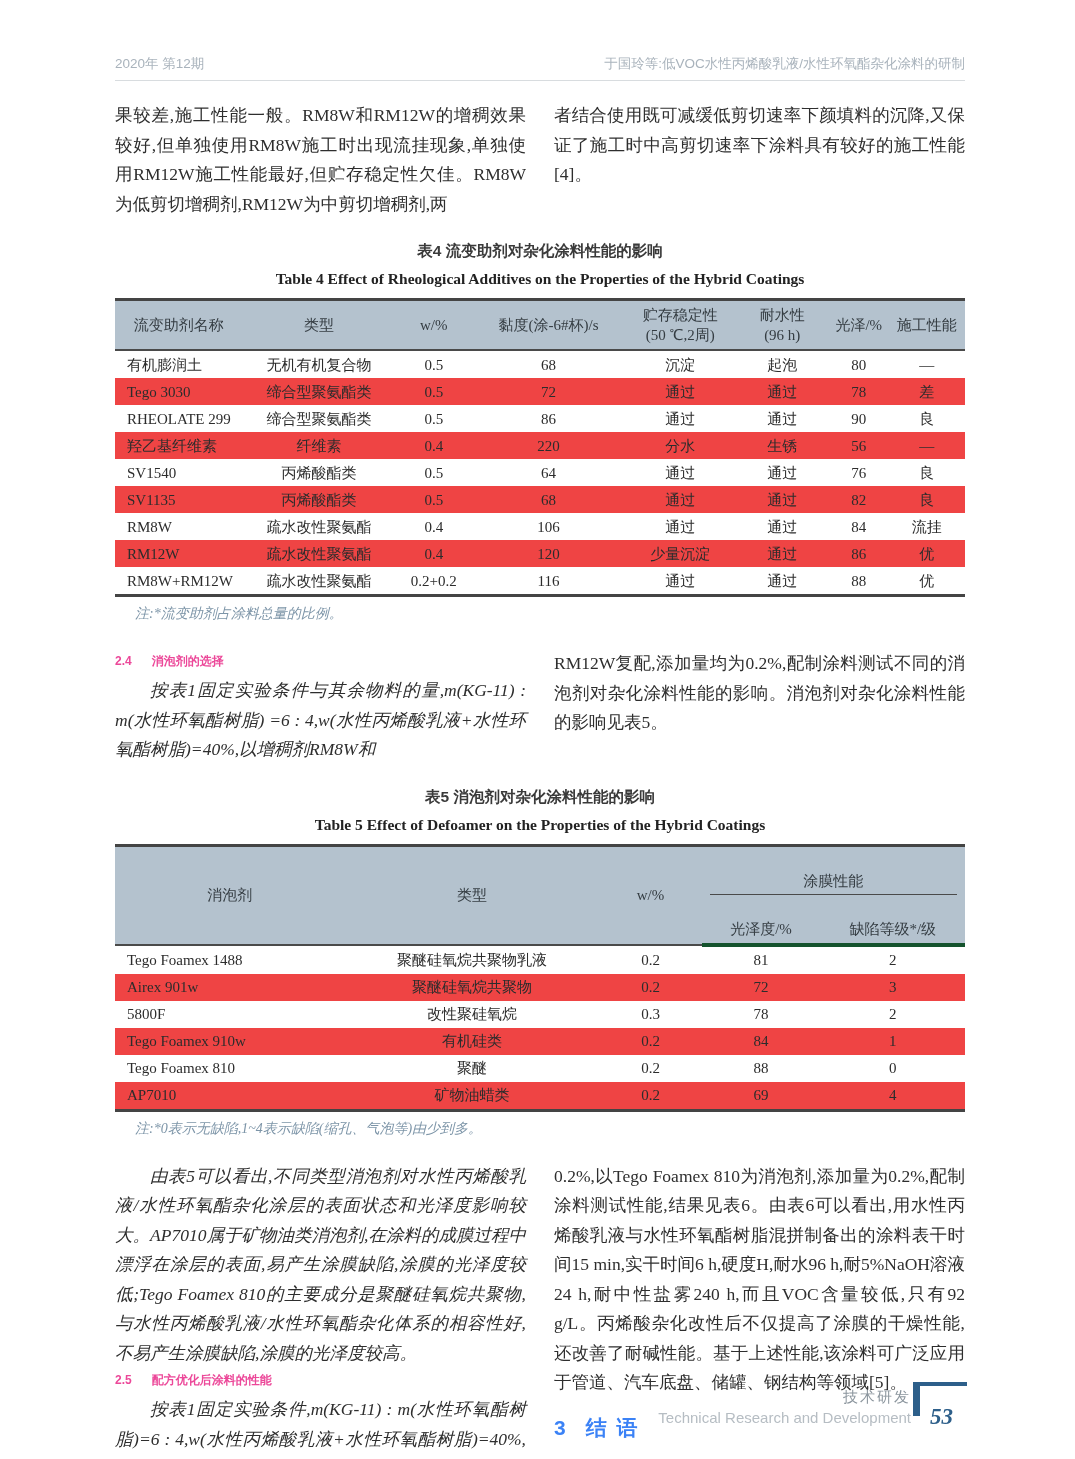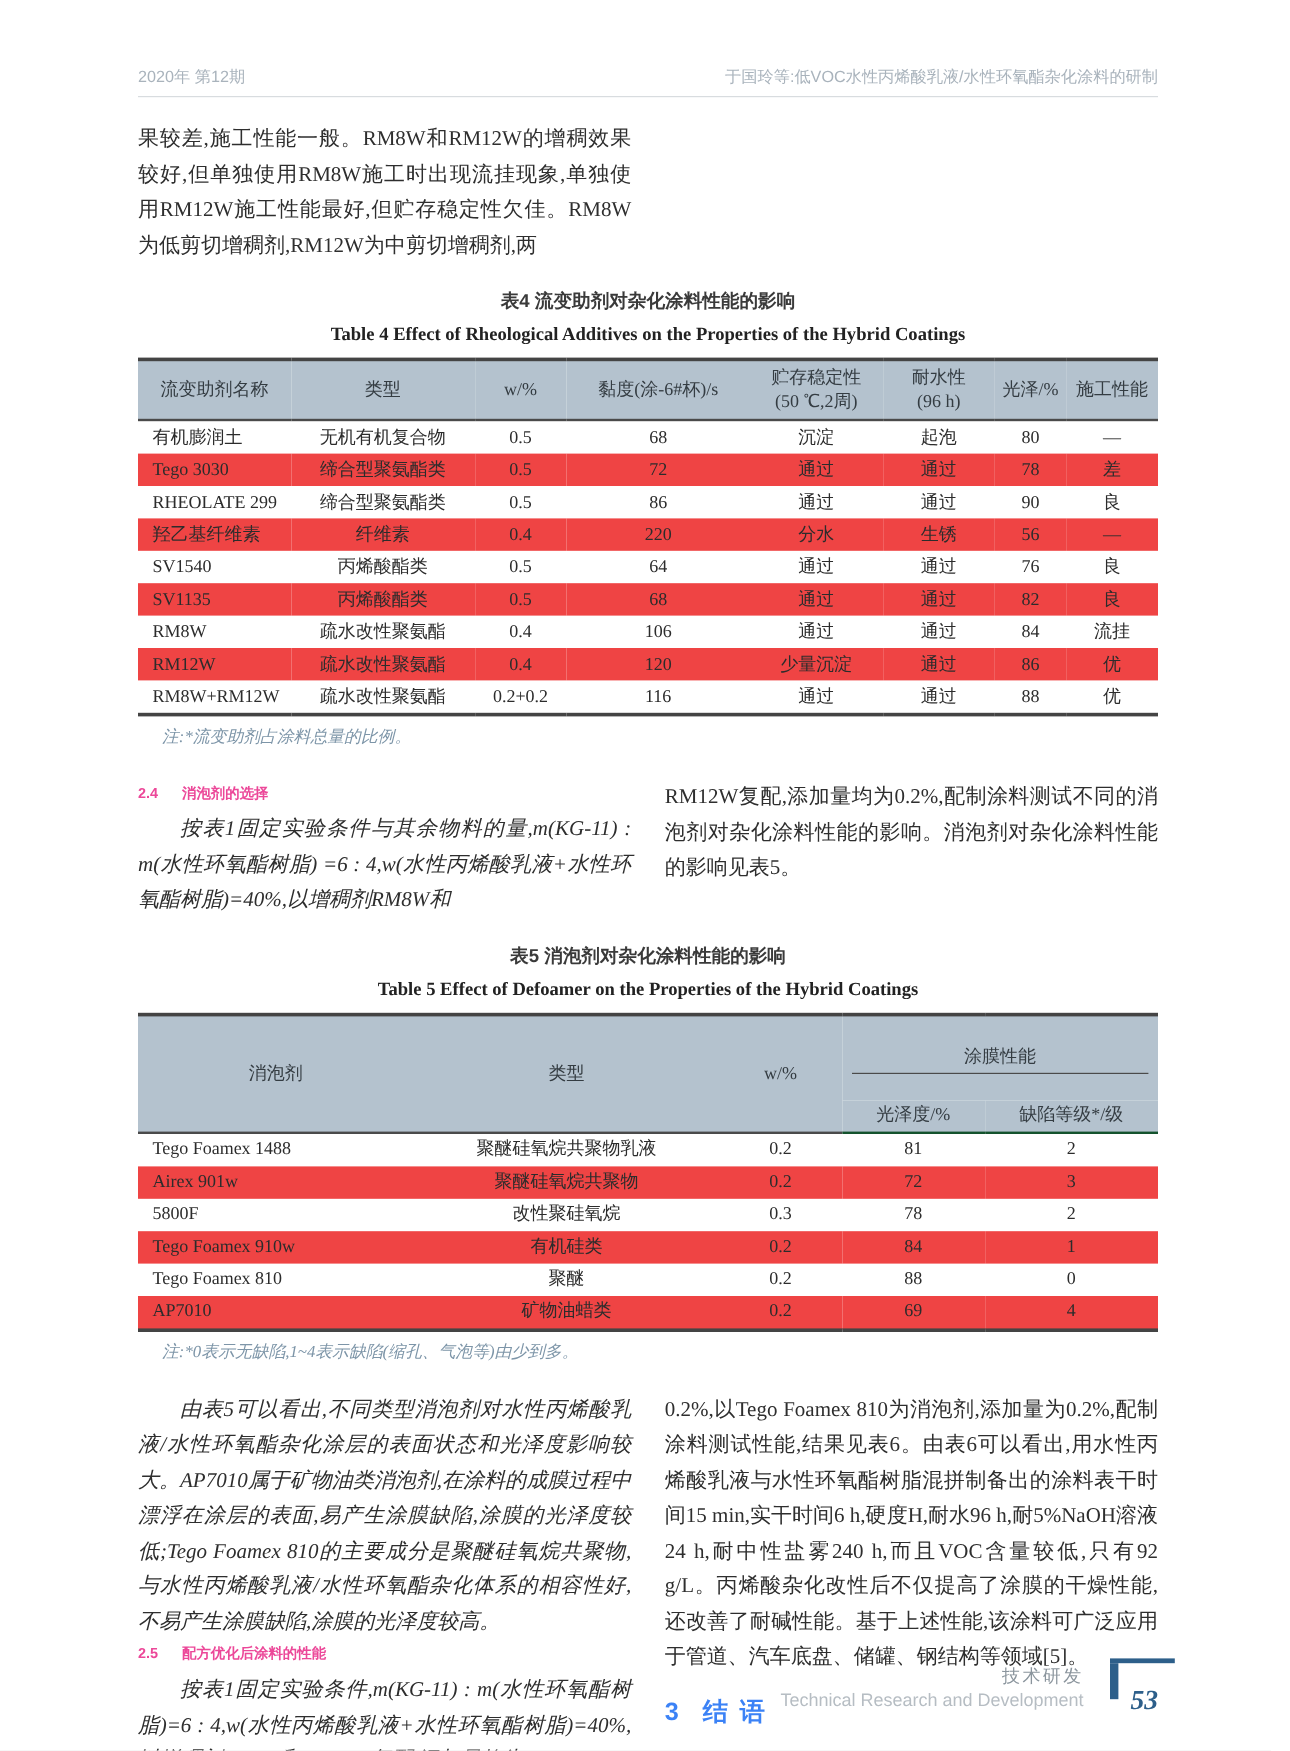--- a/index.html
+++ b/index.html
@@ -69,42 +69,42 @@
   thead th {
     background: #b4c2ce;
     font-weight: normal; color: #343c42;
     padding: 4px 2px; white-space: pre-line;
     border-bottom: 2px solid #4a4a4a;
     line-height: 20px;
   }
   th.group-th { border-bottom: none; }
   th.group-label { border-bottom: none; padding-bottom: 2px; }
   th.group-label div { border-bottom: 1px solid #4a4a4a; padding-bottom: 3px; margin: 0 6px; }
-  th.sub-th { border-bottom: 2px solid #14532d; padding-top: 2px; }
+  th.sub-th { border-bottom: 4px solid #14532d; padding-top: 2px; }
   tbody td {
     text-align: center; padding: 3.5px 2px; color: #2c2c2c;
     line-height: 20px;
   }
   tbody td:first-child { text-align: left; padding-left: 12px; }
   tbody tr.shade td { background: #ef4444; }
 
   .tbl-note {
     font-style: italic; color: #7d95a8; font-size: 14px;
     margin: 8px 0 0 20px;
     font-family: "Liberation Serif", serif;
   }
 
   .sec24-block { margin-top: 26px; }
   .table5-block { }
   .discussion-block { margin-top: 24px; }
 
   
   .footer {
-    position: absolute; right: 96px; top: 1382px;
-    display: flex; align-items: flex-start; gap: 22px;
+    position: absolute; right: 108px; top: 1382px;
+    display: flex; align-items: flex-start; gap: 2px;
   }
   .footer-labels { text-align: right; padding-top: 6px; }
   .footer-zh {
     font-family: "Liberation Sans", sans-serif;
     font-size: 15px; color: #8b959d; letter-spacing: 2px;
   }
   .footer-en {
     font-family: "Liberation Sans", sans-serif;
     font-size: 15px; color: #b6bdc3; margin-top: 2px;
   }
@@ -127,20 +127,23 @@
   <div class="content">
 
     <div class="running-head">
       <span>2020年 第12期</span>
       <span>于国玲等:低VOC水性丙烯酸乳液/水性环氧酯杂化涂料的研制</span>
     </div>
 
     <div class="twocol intro-block">
       <div class="col">
         <p class="para">果较差,施工性能一般。RM8W和RM12W的增稠效果较好,但单独使用RM8W施工时出现流挂现象,单独使用RM12W施工性能最好,但贮存稳定性欠佳。RM8W为低剪切增稠剂,RM12W为中剪切增稠剂,两</p>
+      </div>
+      <div class="col">
+        <p class="para">者结合使用既可减缓低剪切速率下颜填料的沉降,又保证了施工时中高剪切速率下涂料具有较好的施工性能[4]。</p>
       </div>
     </div>
 
     <div>
       <div class="tbl-caption-zh">表4  流变助剂对杂化涂料性能的影响</div>
       <div class="tbl-caption-en">Table 4   Effect of Rheological Additives on the Properties of the Hybrid Coatings</div>
       <table>
         <colgroup>
           <col style="width:15%">
             <col style="width:18%">

